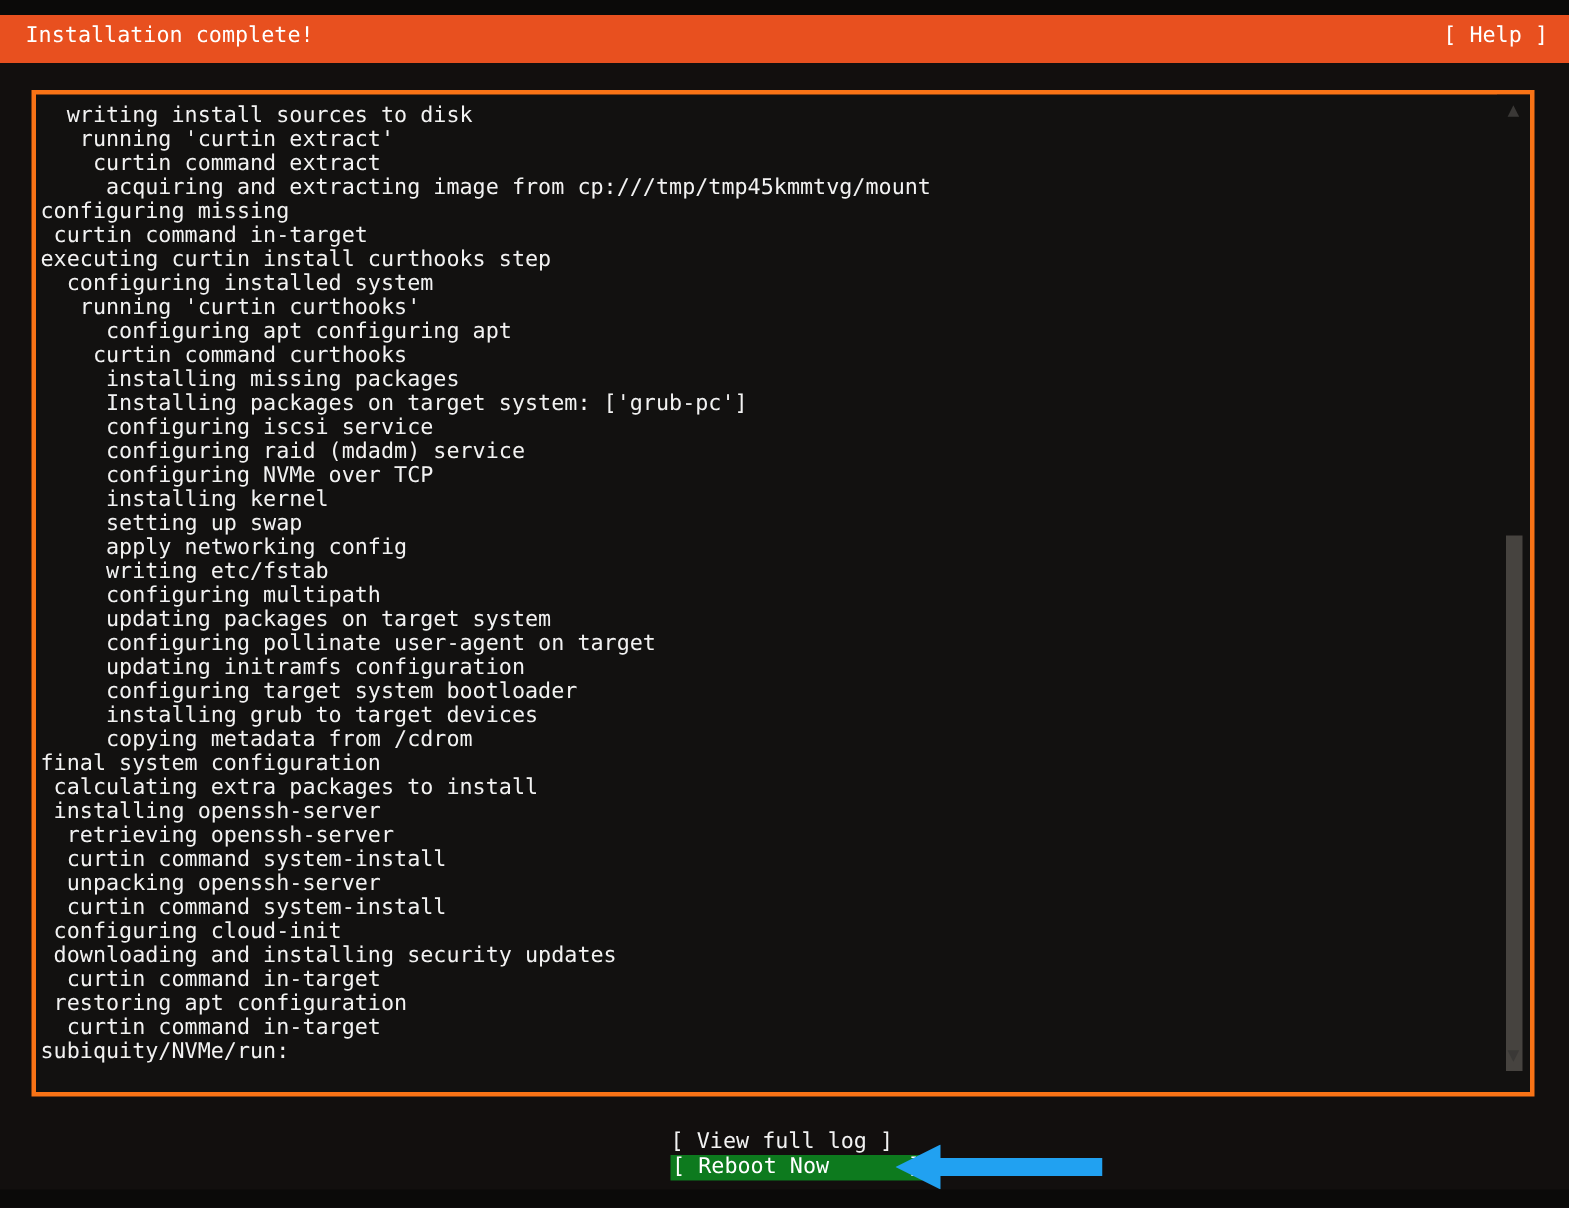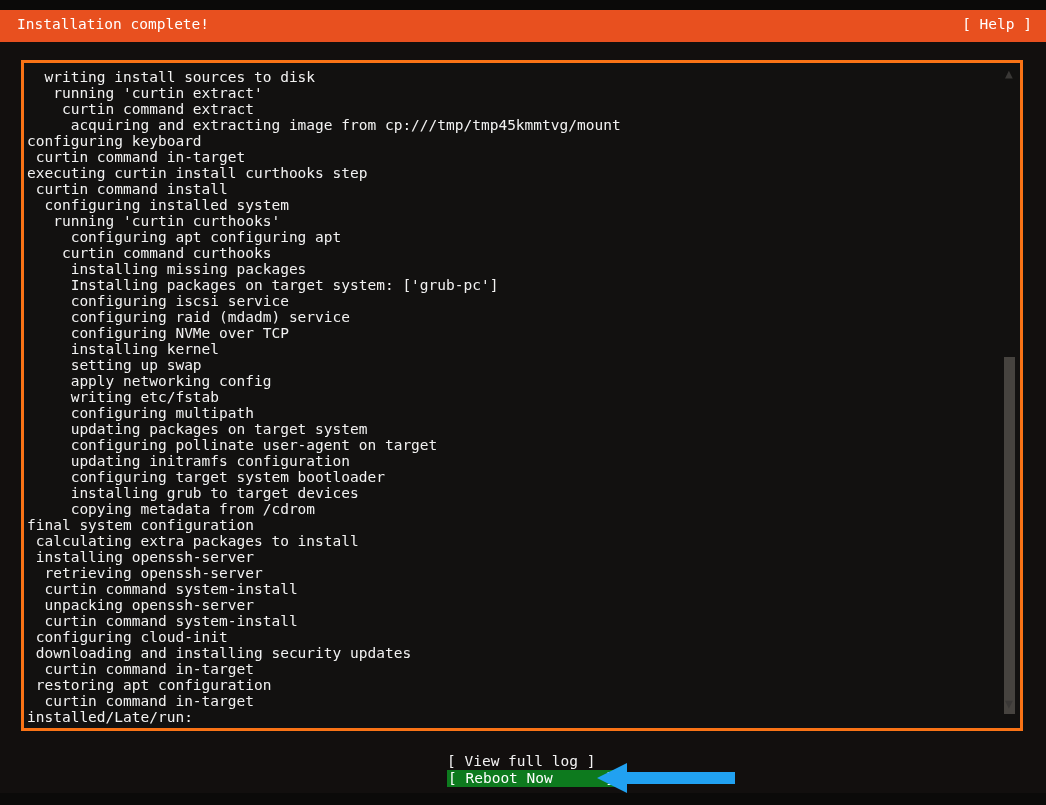--- a/index.html
+++ b/index.html
@@ -170,24 +170,23 @@
   <div class="titlebar-help">[ Help ]</div>
 </div>
 
 <div class="log-frame">
 
   <div class="log-inner">
       <div class="log-line">  writing install sources to disk</div>
       <div class="log-line">   running 'curtin extract'</div>
       <div class="log-line">    curtin command extract</div>
       <div class="log-line">     acquiring and extracting image from cp:///tmp/tmp45kmmtvg/mount</div>
-      <div class="log-line">configuring keyboard</div>
+      <div class="log-line">configuring missing</div>
       <div class="log-line"> curtin command in-target</div>
       <div class="log-line">executing curtin install curthooks step</div>
-      <div class="log-line"> curtin command install</div>
       <div class="log-line">  configuring installed system</div>
       <div class="log-line">   running 'curtin curthooks'</div>
       <div class="log-line">     configuring apt configuring apt</div>
       <div class="log-line">    curtin command curthooks</div>
       <div class="log-line">     installing missing packages</div>
       <div class="log-line">     Installing packages on target system: ['grub-pc']</div>
       <div class="log-line">     configuring iscsi service</div>
       <div class="log-line">     configuring raid (mdadm) service</div>
       <div class="log-line">     configuring NVMe over TCP</div>
       <div class="log-line">     installing kernel</div>
@@ -206,21 +205,21 @@
       <div class="log-line"> installing openssh-server</div>
       <div class="log-line">  retrieving openssh-server</div>
       <div class="log-line">  curtin command system-install</div>
       <div class="log-line">  unpacking openssh-server</div>
       <div class="log-line">  curtin command system-install</div>
       <div class="log-line"> configuring cloud-init</div>
       <div class="log-line"> downloading and installing security updates</div>
       <div class="log-line">  curtin command in-target</div>
       <div class="log-line"> restoring apt configuration</div>
       <div class="log-line">  curtin command in-target</div>
-      <div class="log-line">installed/Late/run:</div>
+      <div class="log-line">subiquity/NVMe/run:</div>
     </div>
 
   <div class="scrollbar">
     <div class="sb-arrow up">▲</div>
     <div class="sb-thumb" style="background: rgb(70, 67, 63);"></div>
     <div class="sb-arrow down">▼</div>
   </div>
 </div>
 
 <div class="buttons">

